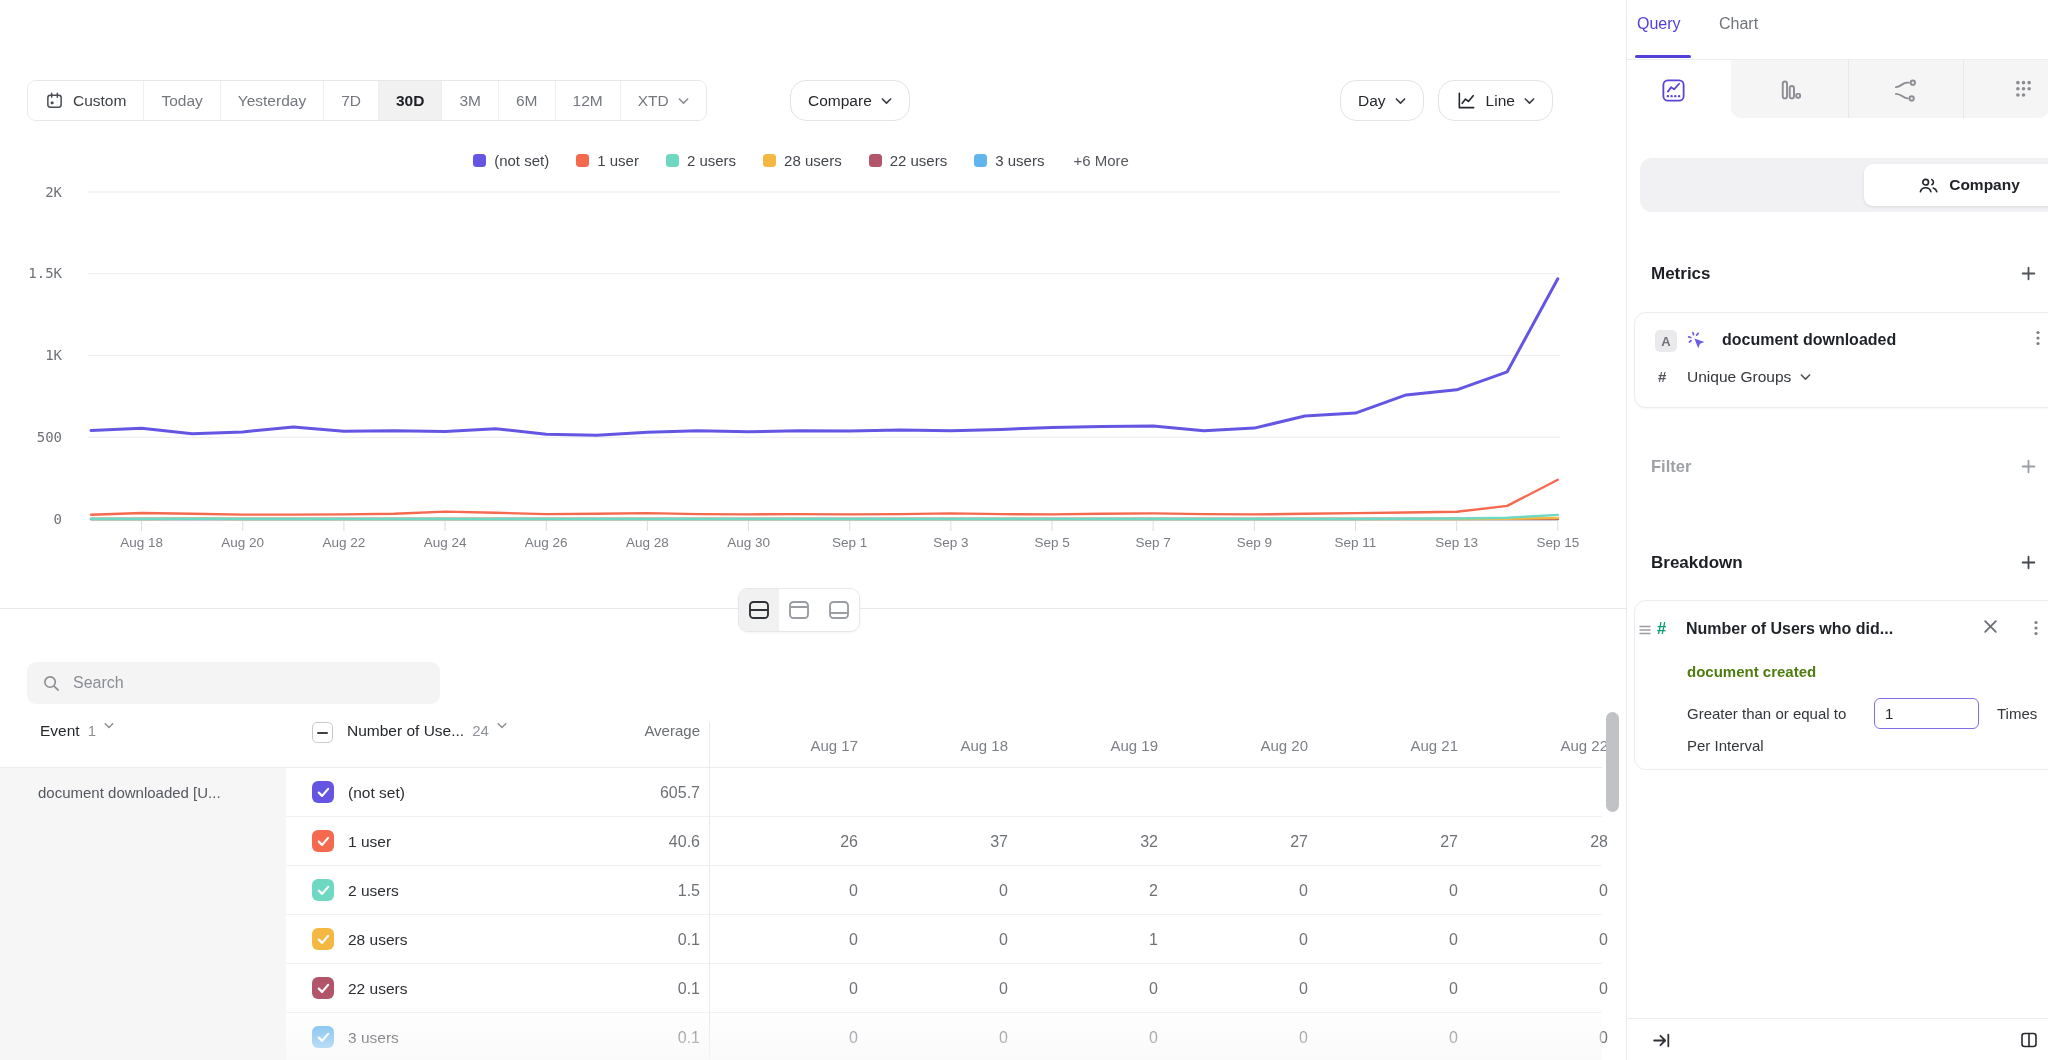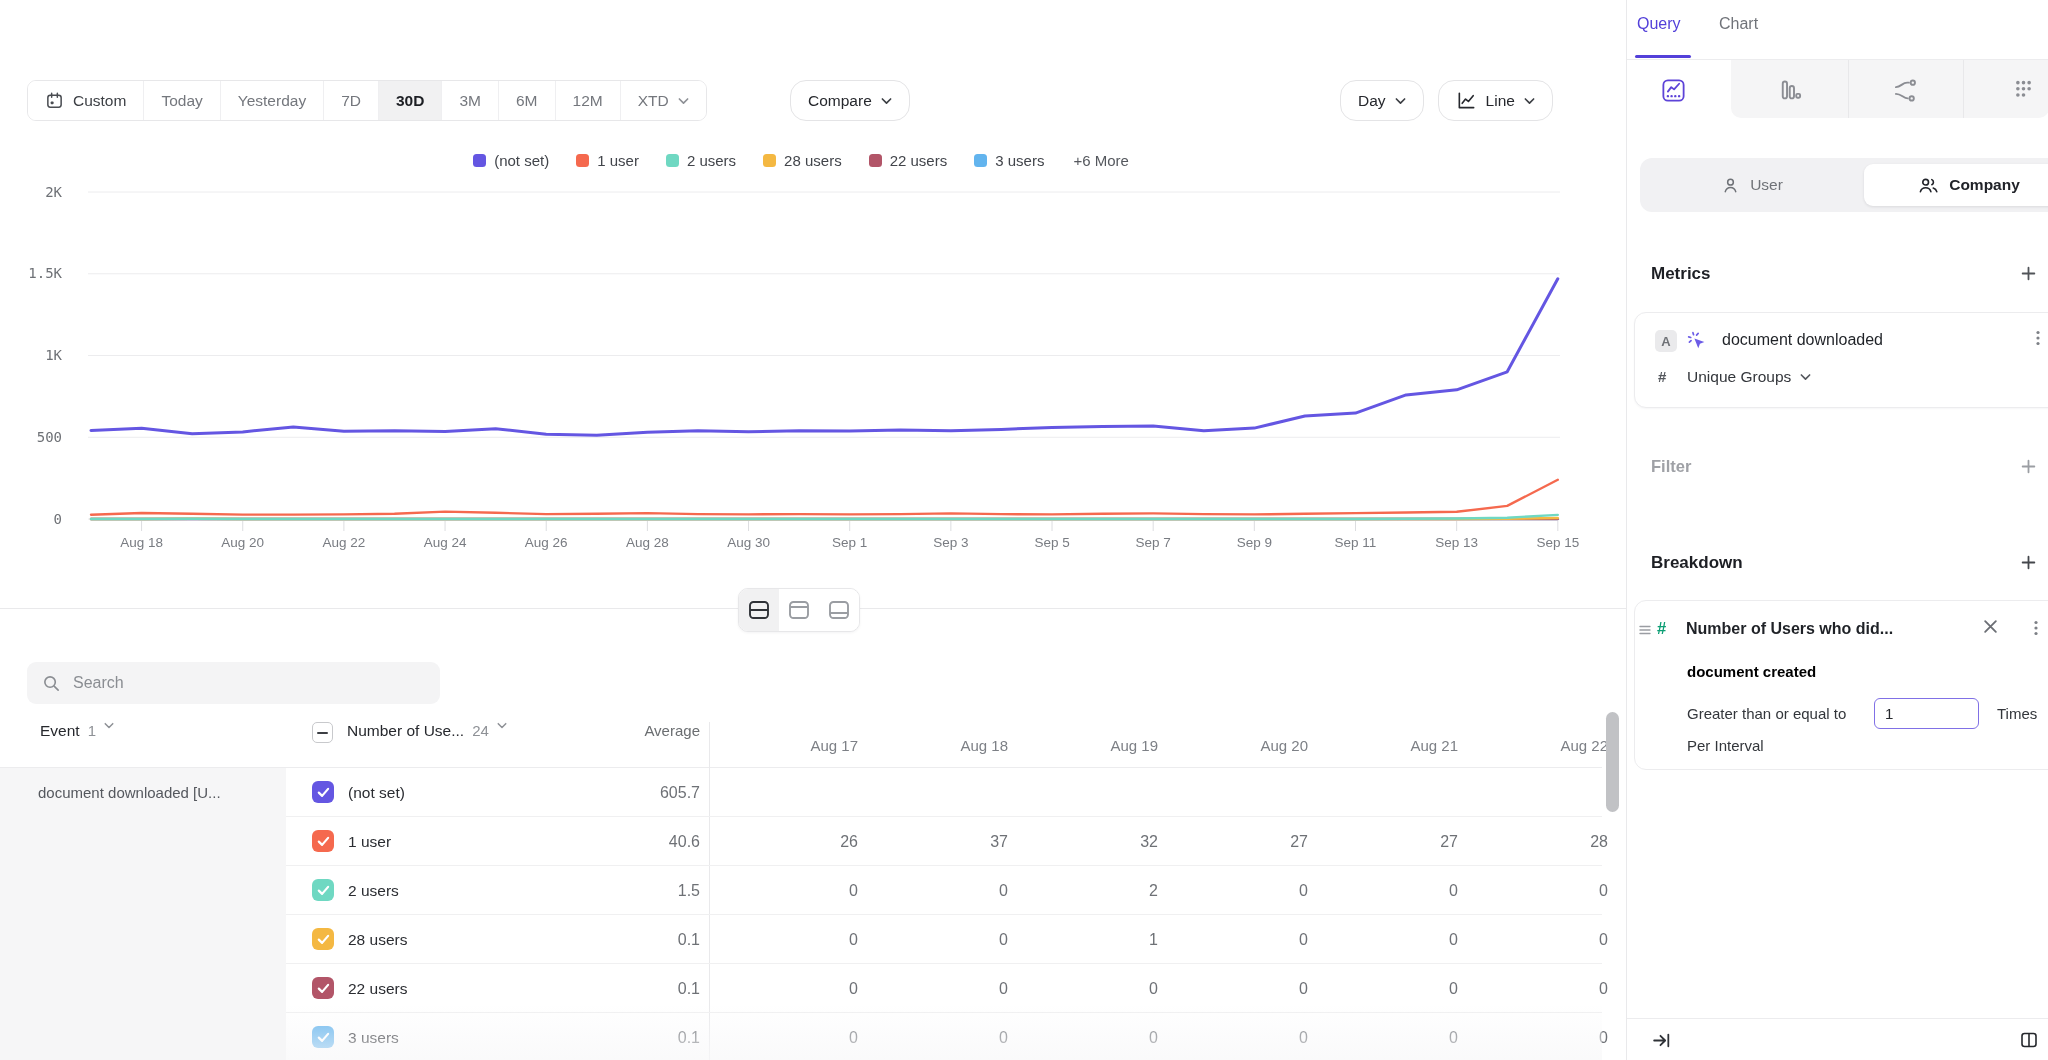--- a/index.html
+++ b/index.html
@@ -85,33 +85,33 @@
 
   .section-head{position:absolute;left:24px;font-size:17px;font-weight:700;color:#1d1f24}
   .metrics-head{top:264px}
   .filter-head{top:457px;color:#9fa1a6;font-weight:600;font-size:16.5px}
   .breakdown-head{top:553px}
   .plus-btn{position:absolute;left:390px;width:22px;height:22px;display:flex;align-items:center;justify-content:center;background:none;border:none;cursor:pointer}
 
   .metric-card{position:absolute;left:7px;top:312px;width:430px;height:96px;border:1px solid #ececee;border-radius:12px;background:#fff;box-shadow:0 1px 2px rgba(20,20,40,.04)}
   .mc-badge{position:absolute;left:20px;top:17px;width:22px;height:22px;background:#eaeaec;border-radius:5px;display:flex;align-items:center;justify-content:center;font-size:13px;font-weight:700;color:#6f7277}
   .mc-event-icon{position:absolute;left:50px;top:16px}
-  .mc-title{position:absolute;left:87px;top:18px;font-size:16px;font-weight:400;color:#1f2227}
+  .mc-title{position:absolute;left:87px;top:18px;font-size:16px;font-weight:700;color:#1f2227}
   .kebab{position:absolute;background:none;border:none;cursor:pointer}
   .mc-kebab{left:395px;top:16px}
   .mc-hash{position:absolute;left:23px;top:55px;font-size:15px;font-weight:700;color:#55585e}
   .mc-measure{position:absolute;left:52px;top:55px;font-size:15.5px;color:#33363b;display:flex;align-items:center;gap:9px;cursor:pointer}
 
   .bd-card{position:absolute;left:7px;top:600px;width:430px;height:170px;border:1px solid #ececee;border-radius:12px;background:#fff}
   .bd-handle{position:absolute;left:4px;top:22px;cursor:grab;background:none;border:none}
   .bd-hash{position:absolute;left:22px;top:18px;font-size:16.5px;font-weight:700;color:#0c9e74}
   .bd-title{position:absolute;left:51px;top:19px;font-size:16px;font-weight:700;color:#1f2227;width:290px;white-space:nowrap;overflow:hidden}
   .bd-close{position:absolute;left:348px;top:18px;background:none;border:none;cursor:pointer}
   .bd-kebab{left:393px;top:18px}
-  .bd-event{position:absolute;left:52px;top:62px;font-size:15px;font-weight:700;color:#000000}
+  .bd-event{position:absolute;left:52px;top:62px;font-size:15px;font-weight:700;color:#4d7c0f}
   .bd-cond{position:absolute;left:52px;top:104px;font-size:15px;color:#33363b}
   .bd-input{position:absolute;left:239px;top:97px;width:105px;height:31px;border:1.5px solid #8070e6;border-radius:6px;font-size:15px;padding:0 10px;color:#26282d;outline:none;font-family:inherit}
   .bd-times{position:absolute;left:362px;top:104px;font-size:15px;color:#33363b}
   .bd-per{position:absolute;left:52px;top:136px;font-size:15px;color:#33363b}
 
   .panel-footer-border{position:absolute;left:0;top:1018px;width:422px;height:1px;background:#ececee}
   .collapse-btn{position:absolute;left:24px;top:1030px;background:none;border:none;cursor:pointer}
   .split-btn{position:absolute;left:392px;top:1030px;background:none;border:none;cursor:pointer}
 </style>
 </head>
@@ -468,27 +468,20 @@
           <circle cx="17" cy="5" r="1.6"></circle>
           <circle cx="7" cy="10.5" r="1.6"></circle>
           <circle cx="12" cy="10.5" r="1.6"></circle>
           <circle cx="17" cy="10.5" r="1.6"></circle>
           <circle cx="7" cy="16" r="1.6"></circle>
           <circle cx="12" cy="16" r="1.6"></circle>
         </svg>
     </button>
 
     <div class="seg-toggle" data-name="level-toggle">
-      <div class="seg-user" data-name="level-toggle-user">
-        <svg data-name="user-icon" width="19" height="19" viewBox="0 0 20 20" fill="none" stroke="#6f7277" stroke-width="1.6" stroke-linecap="round">
-            <circle cx="10" cy="6.5" r="3"></circle>
-            <path d="M4.5 16.5c.8-3 2.8-4.5 5.5-4.5s4.7 1.5 5.5 4.5"></path>
-          </svg>
-        <span data-name="level-toggle-user-label">User</span>
-      </div>
       <div class="seg-company" data-name="level-toggle-company">
         <svg data-name="company-icon" width="21" height="19" viewBox="0 0 22 20" fill="none" stroke="#212329" stroke-width="1.7" stroke-linecap="round">
             <circle cx="8" cy="6.5" r="3"></circle>
             <path d="M2.5 16.5c.7-2.8 2.6-4.2 5.5-4.2s4.8 1.4 5.5 4.2"></path>
             <path d="M14.5 3.8a3 3 0 010 5.4"></path>
             <path d="M16 12.6c2 .6 3.2 1.9 3.7 3.9"></path>
           </svg>
         <span data-name="level-toggle-company-label">Company</span>
       </div>
     </div>

